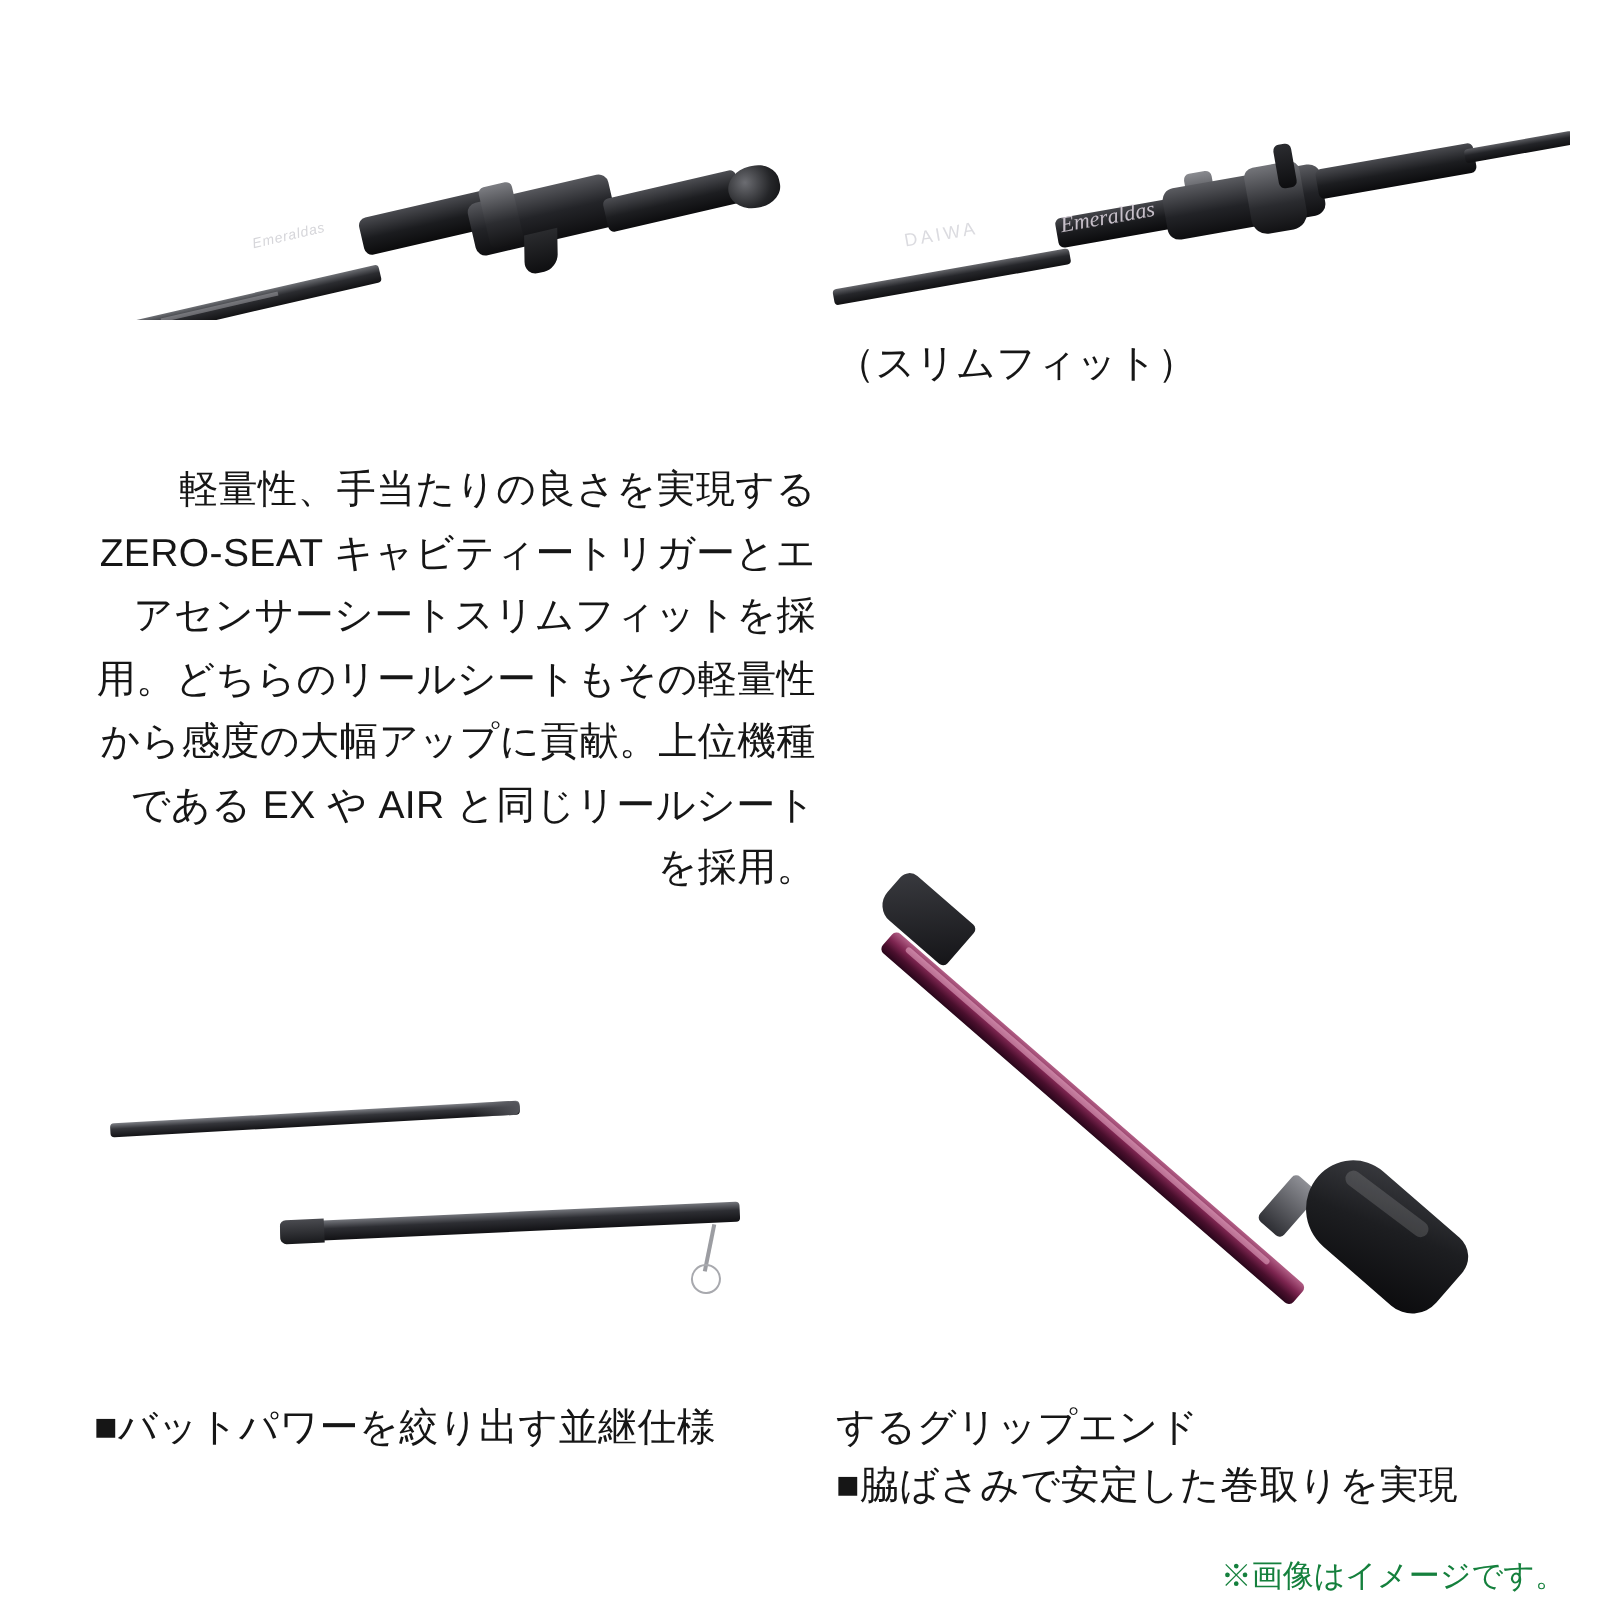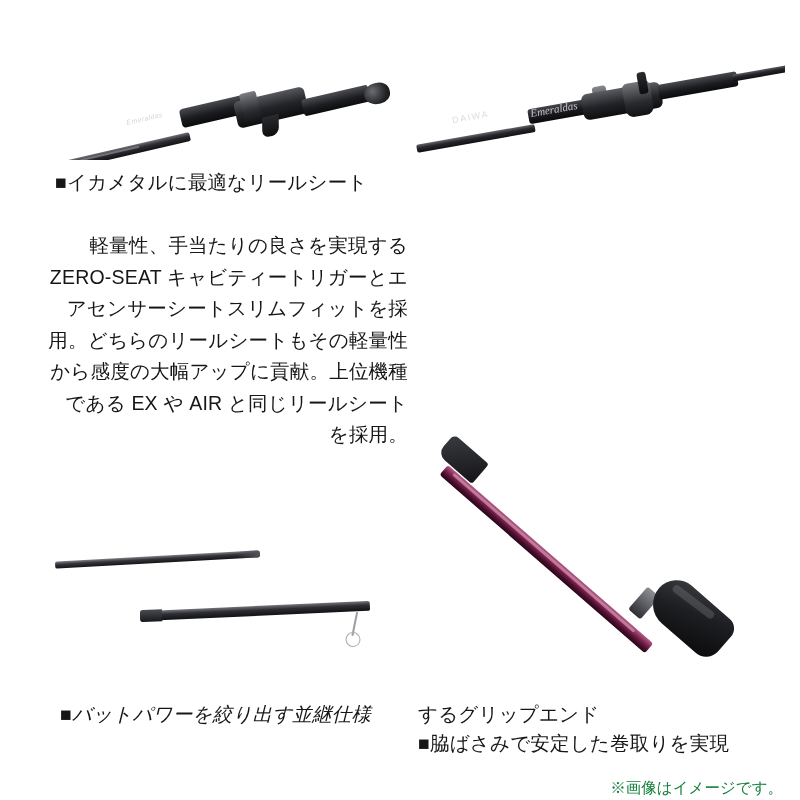--- a/index.html
+++ b/index.html
@@ -326,21 +326,21 @@
     width: 16px; height: 30px;
     background: linear-gradient(to bottom,#8e8f95,#2e2f34);
     transform: rotate(41deg);
     border-radius: 3px;
   }
 
   
   .cap-tl { position:absolute; left:55px;  top:168px; width:360px; }
   .desc-tl{ position:absolute; left:48px;  top:230px; width:360px; }
   .cap-tr { position:absolute; left:418px; top:168px; width:370px; }
-  .cap-bl { position:absolute; left:60px;  top:700px; width:360px;font-style:italic; }
+  .cap-bl { position:absolute; left:47px;  top:700px; width:360px; }
   .cap-br { position:absolute; left:418px; top:700px; width:375px; }
   .note-br{ position:absolute; left:418px; top:778px; width:365px; }
 </style>
 </head>
 <body>
 
 <div class="page">
 
   <div class="block" id="block-topleft">
     <div class="photo ph1">
@@ -348,39 +348,39 @@
       <div class="logo-txt">Emeraldas</div>
       <div class="grip-fore"></div>
       <div class="seat"></div>
       <div class="seat-nut"></div>
       <div class="trigger"></div>
       <div class="rear-grip"></div>
       <div class="butt-cap"></div>
     </div>
   </div>
 
-  <div class="caption cap-tl">■イカメタルに最適なリールシート</div>
   <div class="body-text desc-tl">軽量性、手当たりの良さを実現するZERO-SEAT キャビティートリガーとエアセンサーシートスリムフィットを採用。どちらのリールシートもその軽量性から感度の大幅アップに貢献。上位機種である EX や AIR と同じリールシートを採用。</div>
 
   <div class="block" id="block-topright">
     <div class="photo ph2">
       <div class="blank-left"></div>
       <div class="daiwa-logo">DAIWA</div>
       <div class="fore-grip"></div>
       <div class="emeraldas">Emeraldas</div>
       <div class="nut"></div>
       <div class="seat-body"></div>
       <div class="hood"></div>
       <div class="foot"></div>
       <div class="rear-grip"></div>
       <div class="blank-right"></div>
     </div>
   </div>
 
   <div class="caption cap-tr">
+    <div>（スリムフィット）</div>
   </div>
 
   <div class="block" id="block-botleft">
     <div class="photo ph3">
       <div class="sec-top"></div>
       <div class="sec-bot"></div>
       <div class="guide">
         <div class="leg"></div>
         <div class="ring"></div>
       </div>

